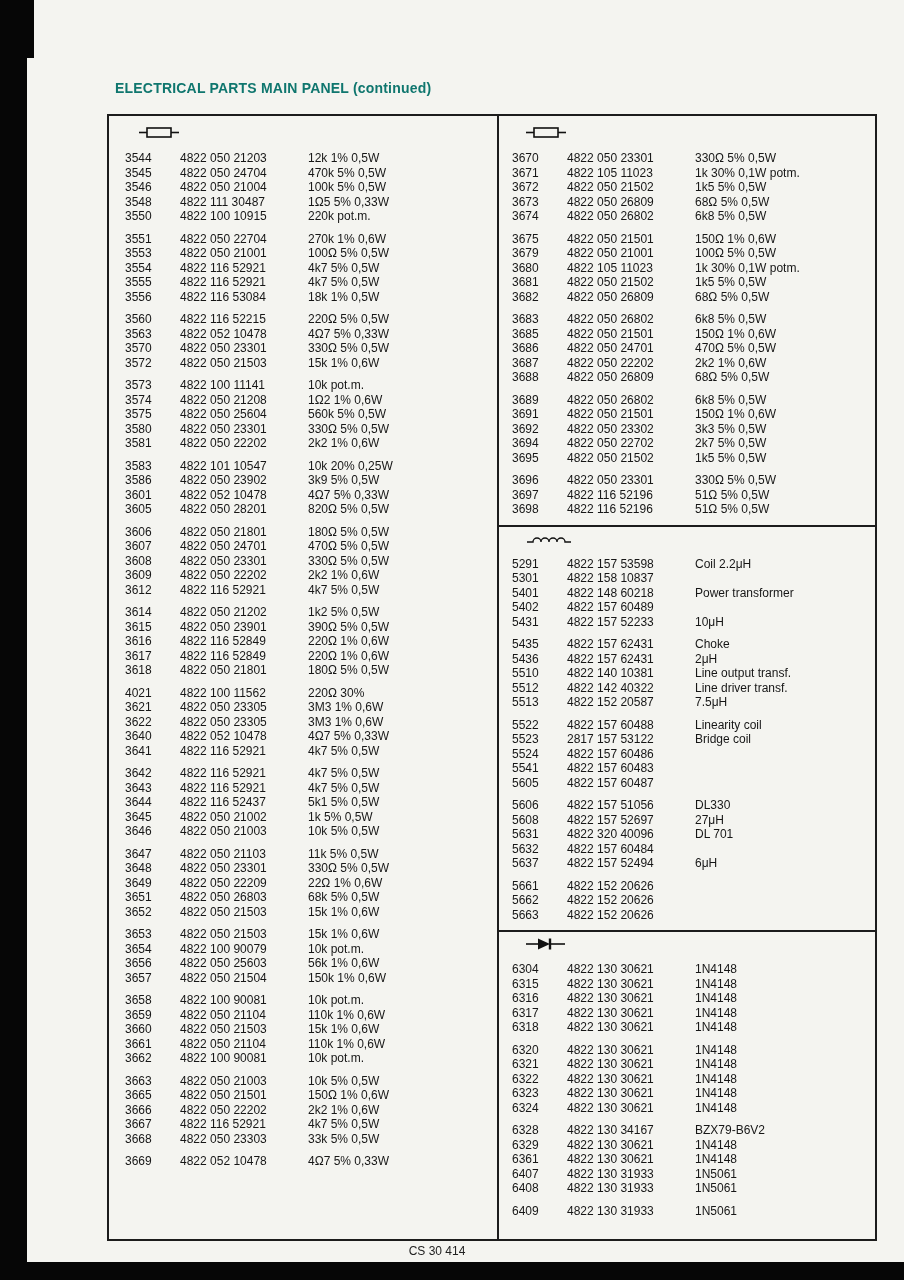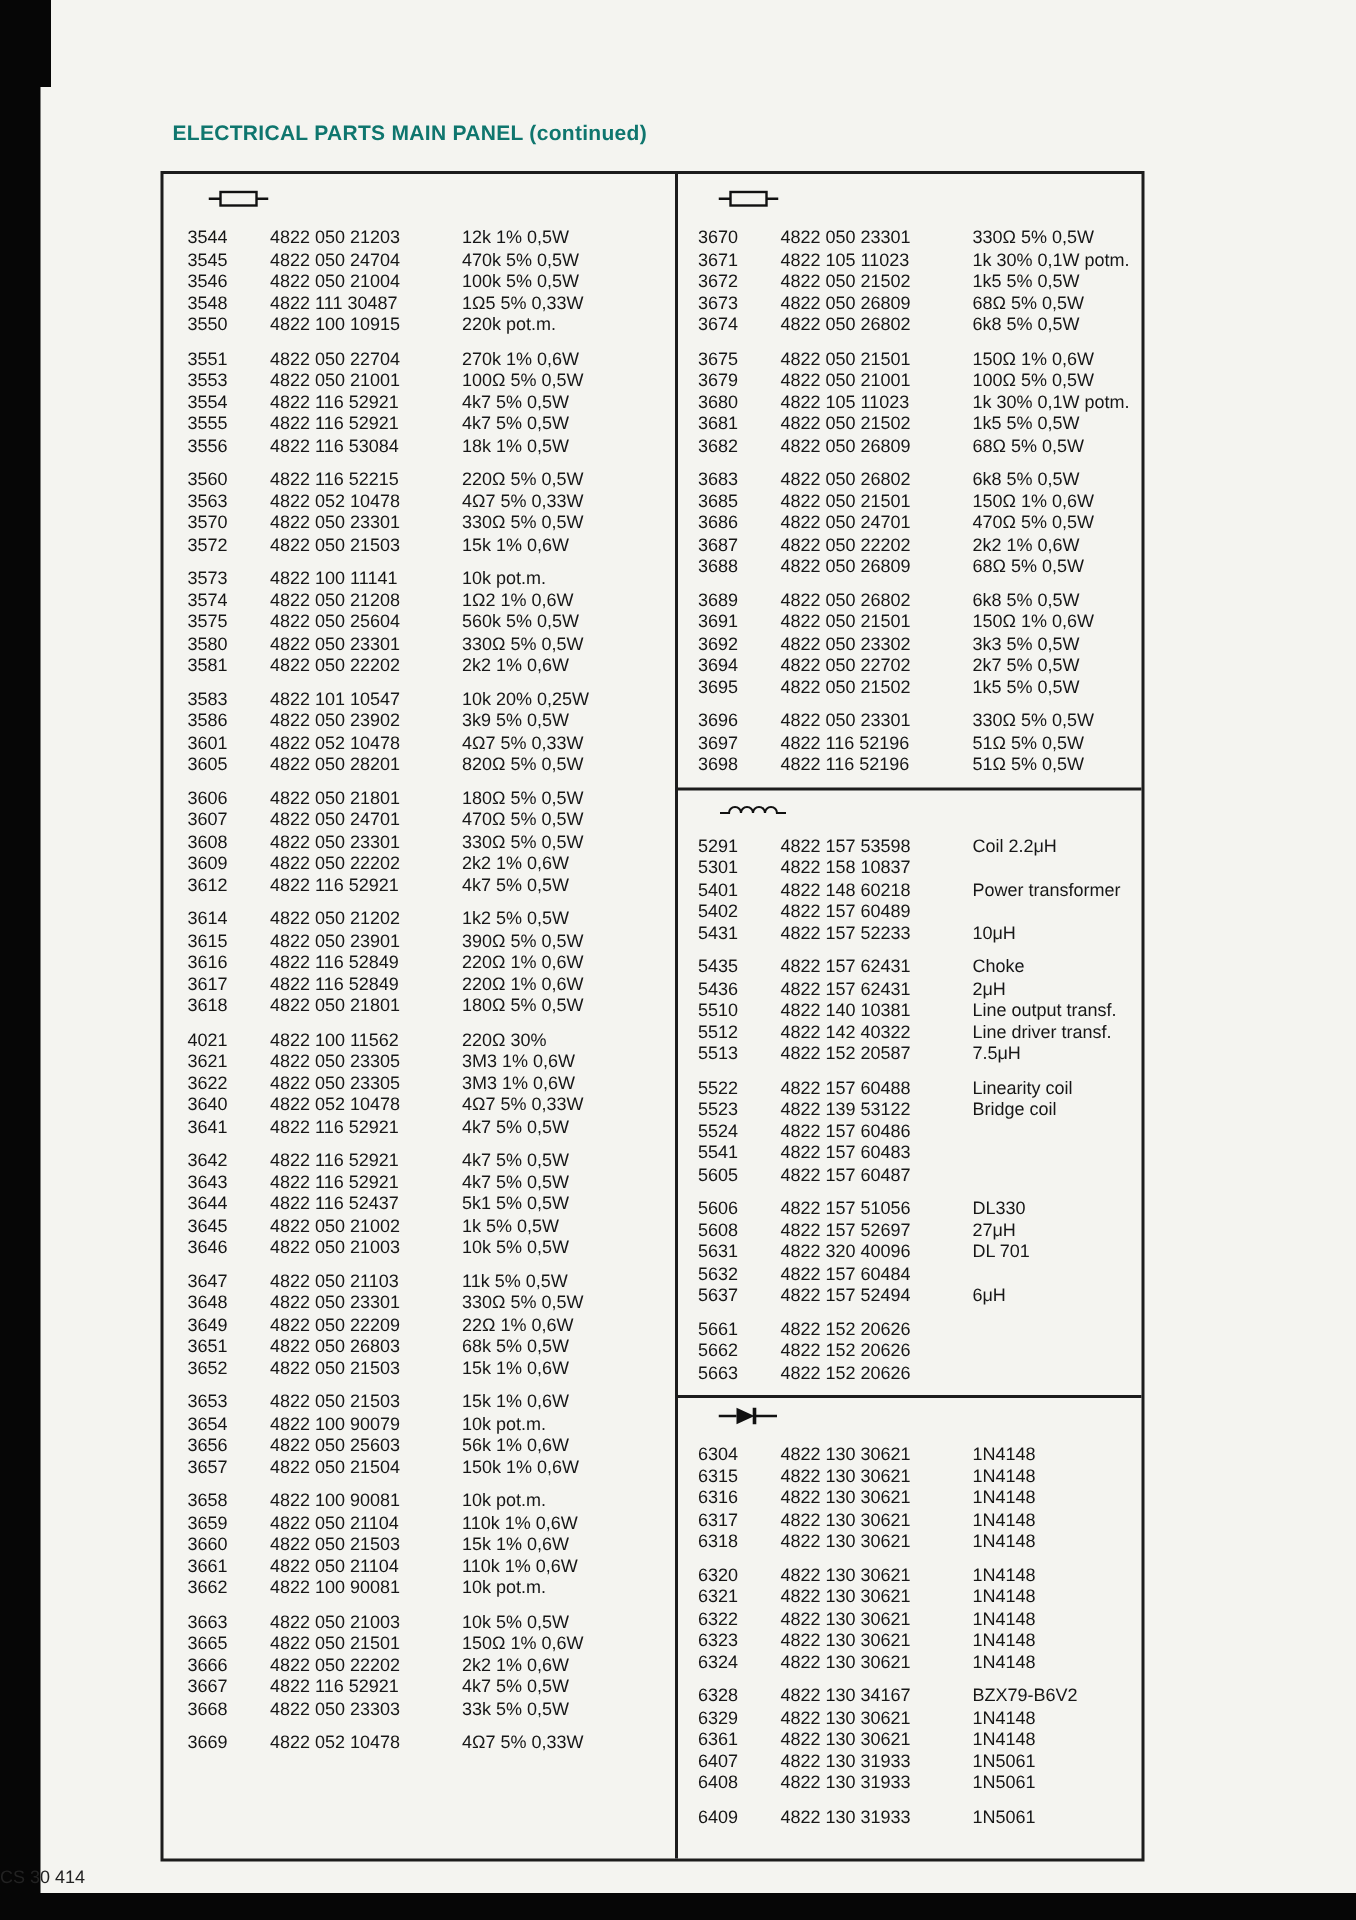--- a/index.html
+++ b/index.html
@@ -23,21 +23,21 @@
     position: absolute; left: 0; top: 1262px;
     width: 904px; height: 18px; background: #060606;
   }
   .page-title {
     position: absolute; left: 115px; top: 80px;
     font-size: 14px; font-weight: bold; letter-spacing: 0.2px;
     color: #0f766e;
   }
   .main-box {
     position: absolute; left: 107px; top: 114px;
-    width: 656px; height: 1127px;
+    width: 770px; height: 1127px;
     border: 2px solid #1c1c1c;
     display: flex;
     background: transparent;
   }
   .col { position: relative; }
   .col-left {
     width: 390px;
     border-right: 2px solid #1c1c1c;
     padding: 8px 8px 0 16px;
   }
@@ -59,21 +59,21 @@
   .ref  { width: 55px; }
   .code { width: 128px; }
   .desc { flex: 1; }
   .section-divider {
     border-top: 2px solid #1c1c1c;
     margin: 4px -8px 5px -13px;
     height: 0;
   }
   .footer-code {
     position: absolute; left: 0; top: 1244px;
-    width: 874px; text-align: left;
+    width: 874px; text-align: center;
     font-size: 12px; color: #222;
   }
 </style>
 </head>
 <body>
 
 <div class="edge-left"></div>
 <div class="edge-left-notch"></div>
 <div class="edge-bottom"></div>
 
@@ -626,21 +626,21 @@
         </div>
       </div>
       <div class="row-group">
         <div class="row">
           <span class="ref">5522</span>
           <span class="code">4822 157 60488</span>
           <span class="desc">Linearity coil</span>
         </div>
         <div class="row">
           <span class="ref">5523</span>
-          <span class="code">4822 139 53122</span>
+          <span class="code">2817 157 53122</span>
           <span class="desc">Bridge coil</span>
         </div>
         <div class="row">
           <span class="ref">5524</span>
           <span class="code">4822 157 60486</span>
           <span class="desc"></span>
         </div>
         <div class="row">
           <span class="ref">5541</span>
           <span class="code">4822 157 60483</span>

